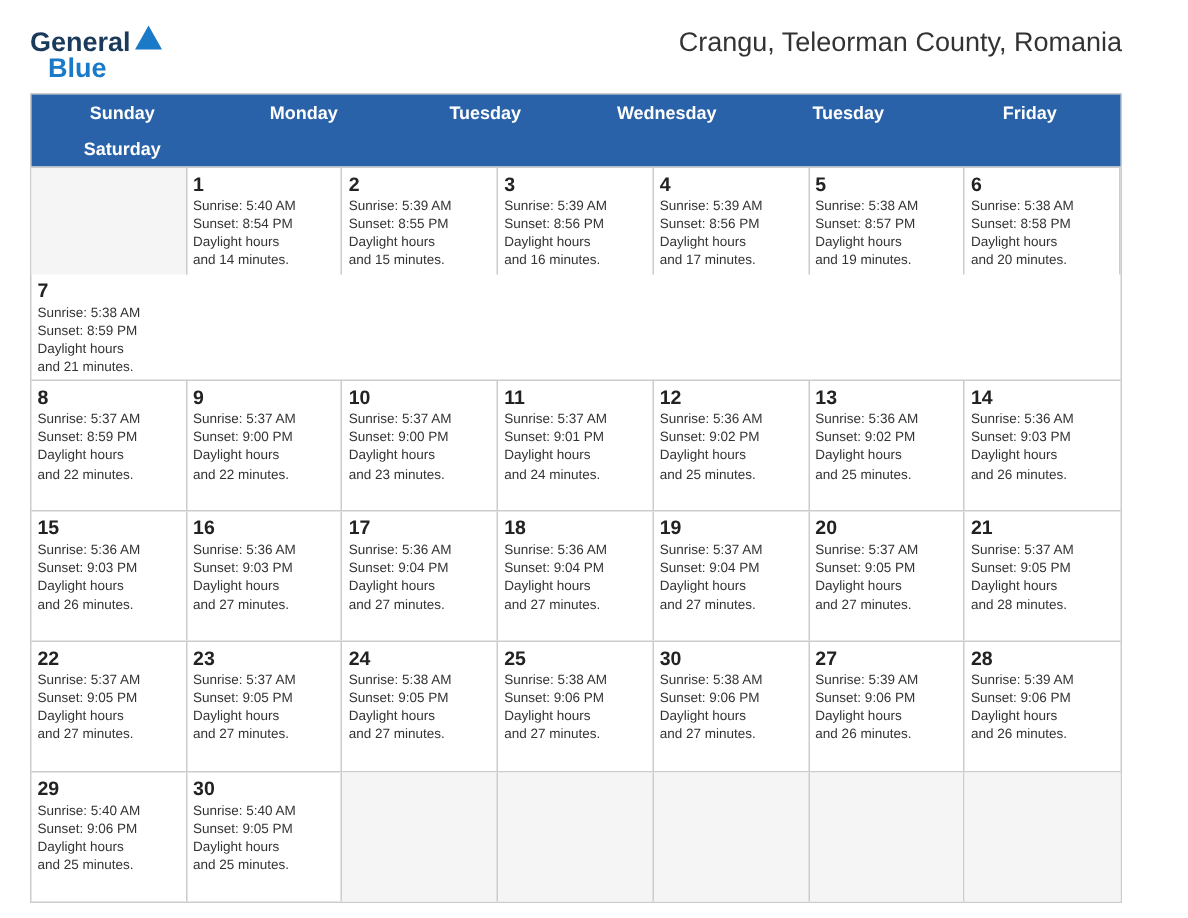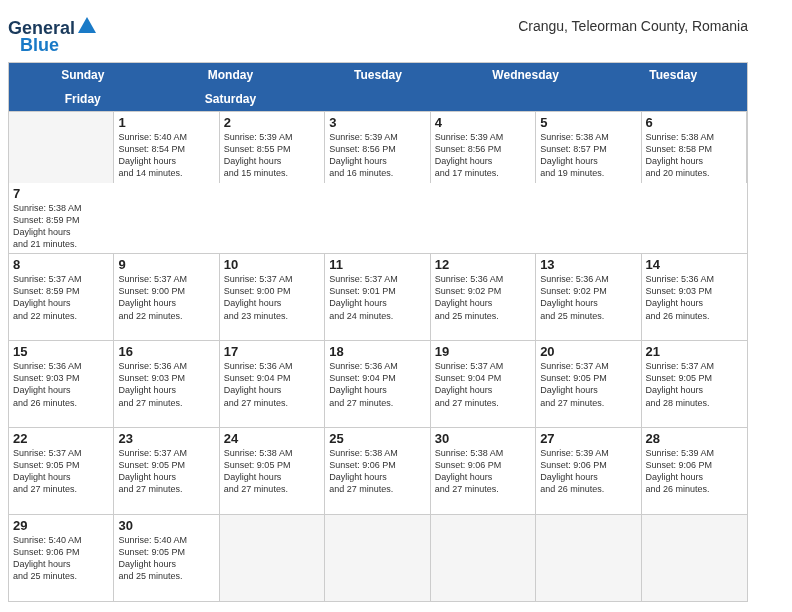--- a/index.html
+++ b/index.html
@@ -6,21 +6,21 @@
     body {
       font-family: Arial, sans-serif;
       background: #fff;
       width: 792px;
       height: 612px;
       overflow: hidden;
     }
     .page {
       width: 768px;
       height: 612px;
-      padding: 18px 20px 10px 8px;
+      padding: 18px 20px 10px 20px;
       display: flex;
       flex-direction: column;
     }
     .header {
       display: flex;
       align-items: flex-start;
       justify-content: space-between;
       margin-bottom: 6px;
     }
     .logo {
@@ -34,33 +34,33 @@
     }
     .title-block {
       text-align: right;
     }
     .title-block h1 {
       font-size: 32px;
       color: #1a3a5c;
       font-weight: bold;
     }
     .title-block h2 {
-      font-size: 14px;
+      font-size: 18px;
       color: #333;
       font-weight: normal;
     }
     .calendar {
       flex: 1;
       display: flex;
       flex-direction: column;
       border: 1px solid #ccc;
     }
     .cal-header {
       display: grid;
-      grid-template-columns: repeat(5, 1fr);
+      grid-template-columns: repeat(6, 1fr);
       background: #2962a8;
     }
     .cal-header-cell {
       color: #fff;
       font-size: 12px;
       font-weight: bold;
       text-align: center;
       padding: 5px 2px;
     }
     .cal-body {

